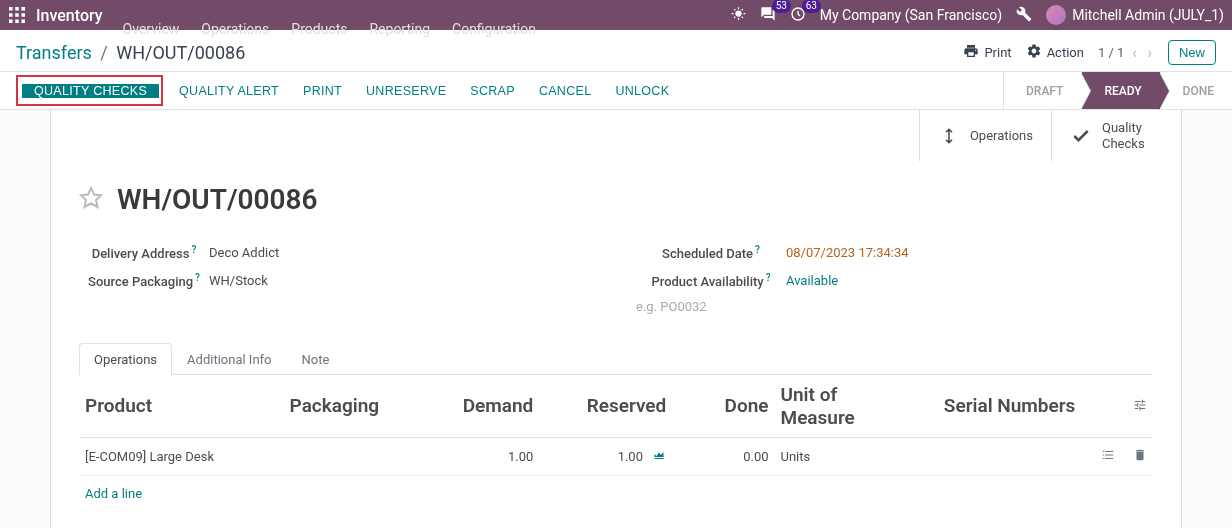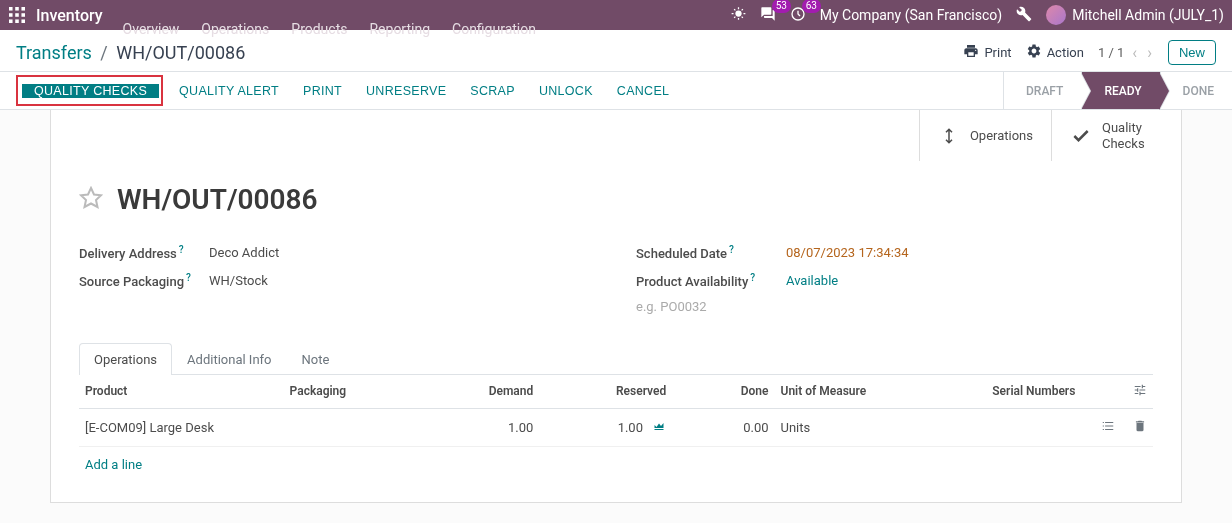--- a/index.html
+++ b/index.html
@@ -6,21 +6,21 @@
   body { font-family: -apple-system, BlinkMacSystemFont, "Segoe UI", Roboto, sans-serif; font-size: 13px; color: #4c4c4c; background: #fff; width: 1232px; }
   
   
   .topnav { background: #714b67; color: #fff; height: 30px; display: flex; align-items: center; padding: 0 8px; font-size: 14px; }
   .topnav .apps-icon { width: 18px; height: 18px; margin-right: 10px; display: inline-flex; align-items: center; justify-content: center; cursor: pointer; }
   .topnav .brand { font-weight: 500; font-size: 16px; margin-right: 20px; color: #fff; }
   .topnav .menu { display: flex; gap: 22px; margin-top: 27px; }
   .topnav .menu a { color: #e6dde3; text-decoration: none; cursor: pointer; }
   .topnav .right { margin-left: auto; display: flex; align-items: center; gap: 14px; }
   .topnav .icon-btn { position: relative; cursor: pointer; color: #fff; }
-  .topnav .badge { position: absolute; top: -7px; left: 12px; background: #a21caf; color: #fff; font-size: 10px; border-radius: 8px; padding: 0 4px; line-height: 14px; }
+  .topnav .badge { position: absolute; top: -7px; left: 12px; background: #4c1d95; color: #fff; font-size: 10px; border-radius: 8px; padding: 0 4px; line-height: 14px; }
   .topnav .avatar { width: 20px; height: 20px; border-radius: 50%; background: linear-gradient(135deg,#d8a,#a7c); display:inline-block; }
   
   
   .controlbar { display: flex; align-items: center; padding: 10px 16px 6px 16px; border-bottom: 1px solid #dee2e6; }
   .breadcrumb { font-size: 18px; color: #374151; }
   .breadcrumb .root { color: #017e84; cursor: pointer; }
   .breadcrumb .sep { color: #6c757d; margin: 0 4px; }
   .controlbar .right { margin-left: auto; display: flex; align-items: center; gap: 14px; }
   .cp-btn { display: inline-flex; align-items: center; gap: 5px; cursor: pointer; color: #374151; }
   .cp-icon svg { width: 16px; height: 16px; }
@@ -55,38 +55,38 @@
   
   .stat-buttons { display: flex; justify-content: flex-end; border-bottom: 0; }
   .stat-btn { display: flex; align-items: center; gap: 10px; border-left: 1px solid #ddd; padding: 10px 18px; cursor: pointer; min-width: 130px; }
   .stat-btn .si { width: 22px; display: flex; justify-content: center; }
   .stat-btn .lbl { color: #4c4c4c; font-size: 13px; line-height: 1.2; }
   
   .title-row { display: flex; align-items: center; gap: 14px; padding: 22px 28px 8px 28px; }
   .star { color: #bbb; cursor: pointer; }
   .title { font-size: 28px; font-weight: 600; color: #3a3a3a; }
   
-  .fields { display: flex; padding: 10px 28px 18px 28px; gap: 40px; }
+  .fields { display: flex; padding: 10px 28px 18px 28px; gap: 40px; text-align: center; }
   .col { flex: 1; }
   .field-row { display: flex; align-items: center; margin: 10px 0; }
   .field-label { width: 130px; color: #4c4c4c; font-weight: 500; font-size: 13px; }
   .q { color: #017e84; font-size: 10px; vertical-align: super; margin-left: 2px; }
   .field-val { color: #4c4c4c; }
   .field-val.link { color: #017e84; cursor: pointer; }
   .field-val.date { color: #b5651d; }
   .field-val.muted { color: #aaa; }
   
   
   .tabs { display: flex; border-bottom: 1px solid #dee2e6; margin: 0 28px; }
   .tab { padding: 8px 14px; cursor: pointer; color: #6c757d; border: 1px solid transparent; border-bottom: none; position: relative; top: 1px; }
   .tab.active { border-color: #dee2e6; background: #fff; color: #4c4c4c; border-radius: 4px 4px 0 0; }
   
   
   .tbl { width: calc(100% - 56px); margin: 0 28px; border-collapse: collapse; }
-  .tbl th { text-align: left; font-weight: 600; font-size: 12px; color: #4c4c4c; padding: 8px 6px; border-bottom: 1px solid #dee2e6; }
+  .tbl th { text-align: left; font-weight: 600; font-size: 19px; color: #4c4c4c; padding: 8px 6px; border-bottom: 1px solid #dee2e6; }
   .tbl th.r, .tbl td.r { text-align: right; }
   .tbl td { padding: 10px 6px; border-bottom: 1px solid #f0f0f0; font-size: 13px; vertical-align: middle; }
   .tbl .forecast-icon { color: #017e84; margin-left: 6px; cursor: pointer; }
   .row-icon { color: #6c757d; cursor: pointer; }
   .add-line { color: #017e84; cursor: pointer; padding: 10px 6px; display: block; margin: 0 28px 20px 28px; font-size: 13px; }
   .col-settings { color: #6c757d; cursor: pointer; }
 </style>
 </head>
 <body>
 
@@ -174,22 +174,22 @@
 </div>
 
 <div class="buttonbar">
   <span class="highlight-box">
     <button class="bar-btn primary">QUALITY CHECKS</button>
   </span>
   <button class="bar-btn">QUALITY ALERT</button>
   <button class="bar-btn">PRINT</button>
   <button class="bar-btn">UNRESERVE</button>
   <button class="bar-btn">SCRAP</button>
+  <button class="bar-btn">CANCEL</button>
   <button class="bar-btn">UNLOCK</button>
-  <button class="bar-btn">CANCEL</button>
 
   <div class="statusbar">
     <div class="status-step arrow">DRAFT</div>
     <div class="status-step active arrow">READY</div>
     <div class="status-step">DONE</div>
   </div>
 </div>
 
 <div class="sheet-wrap">
   <div class="sheet">

